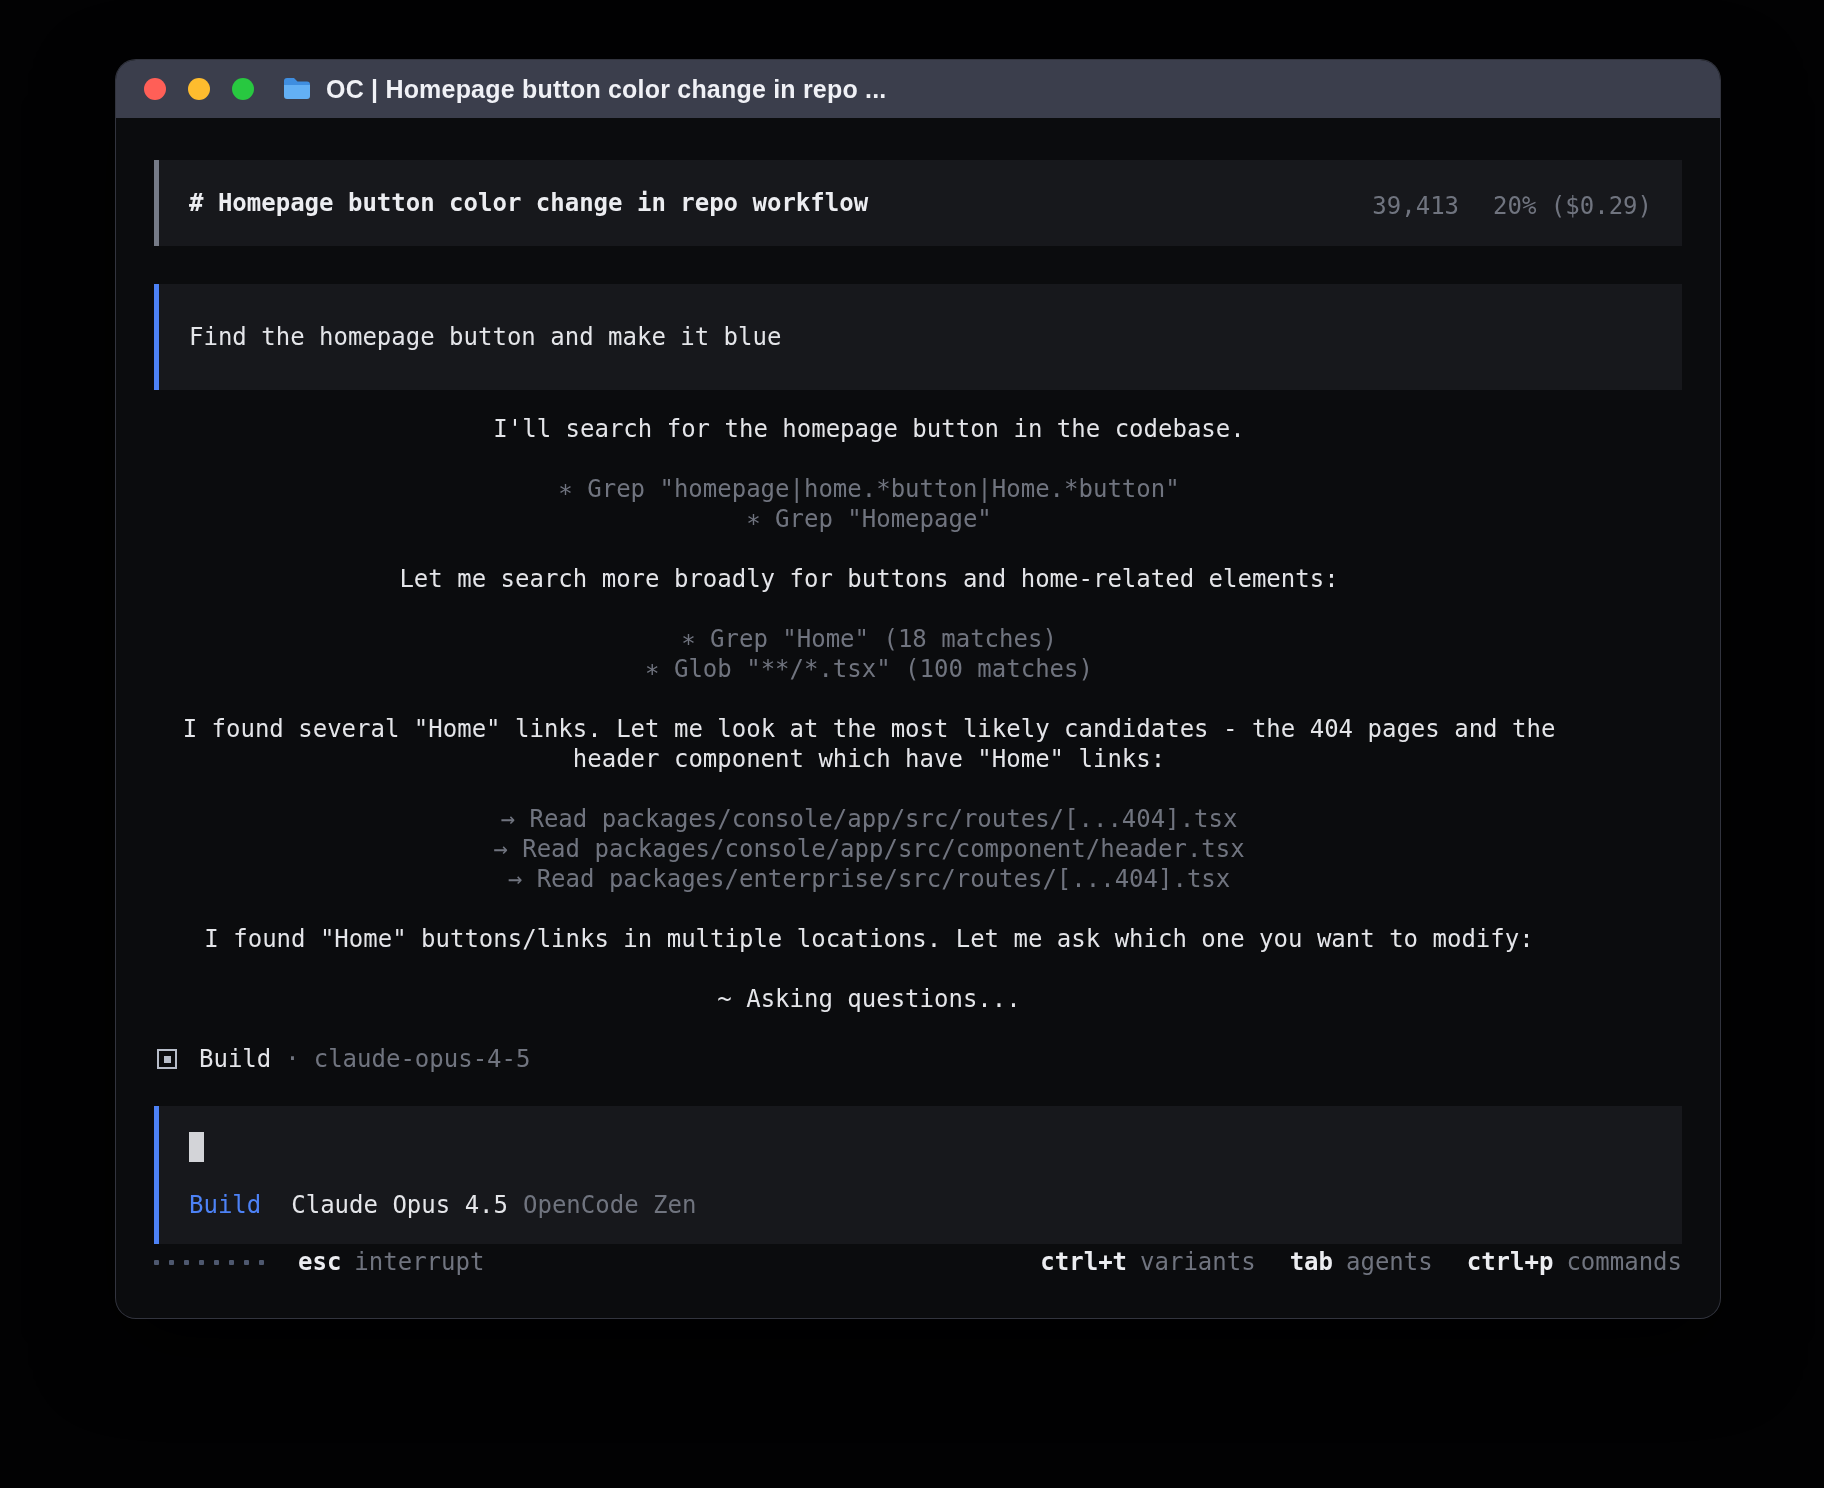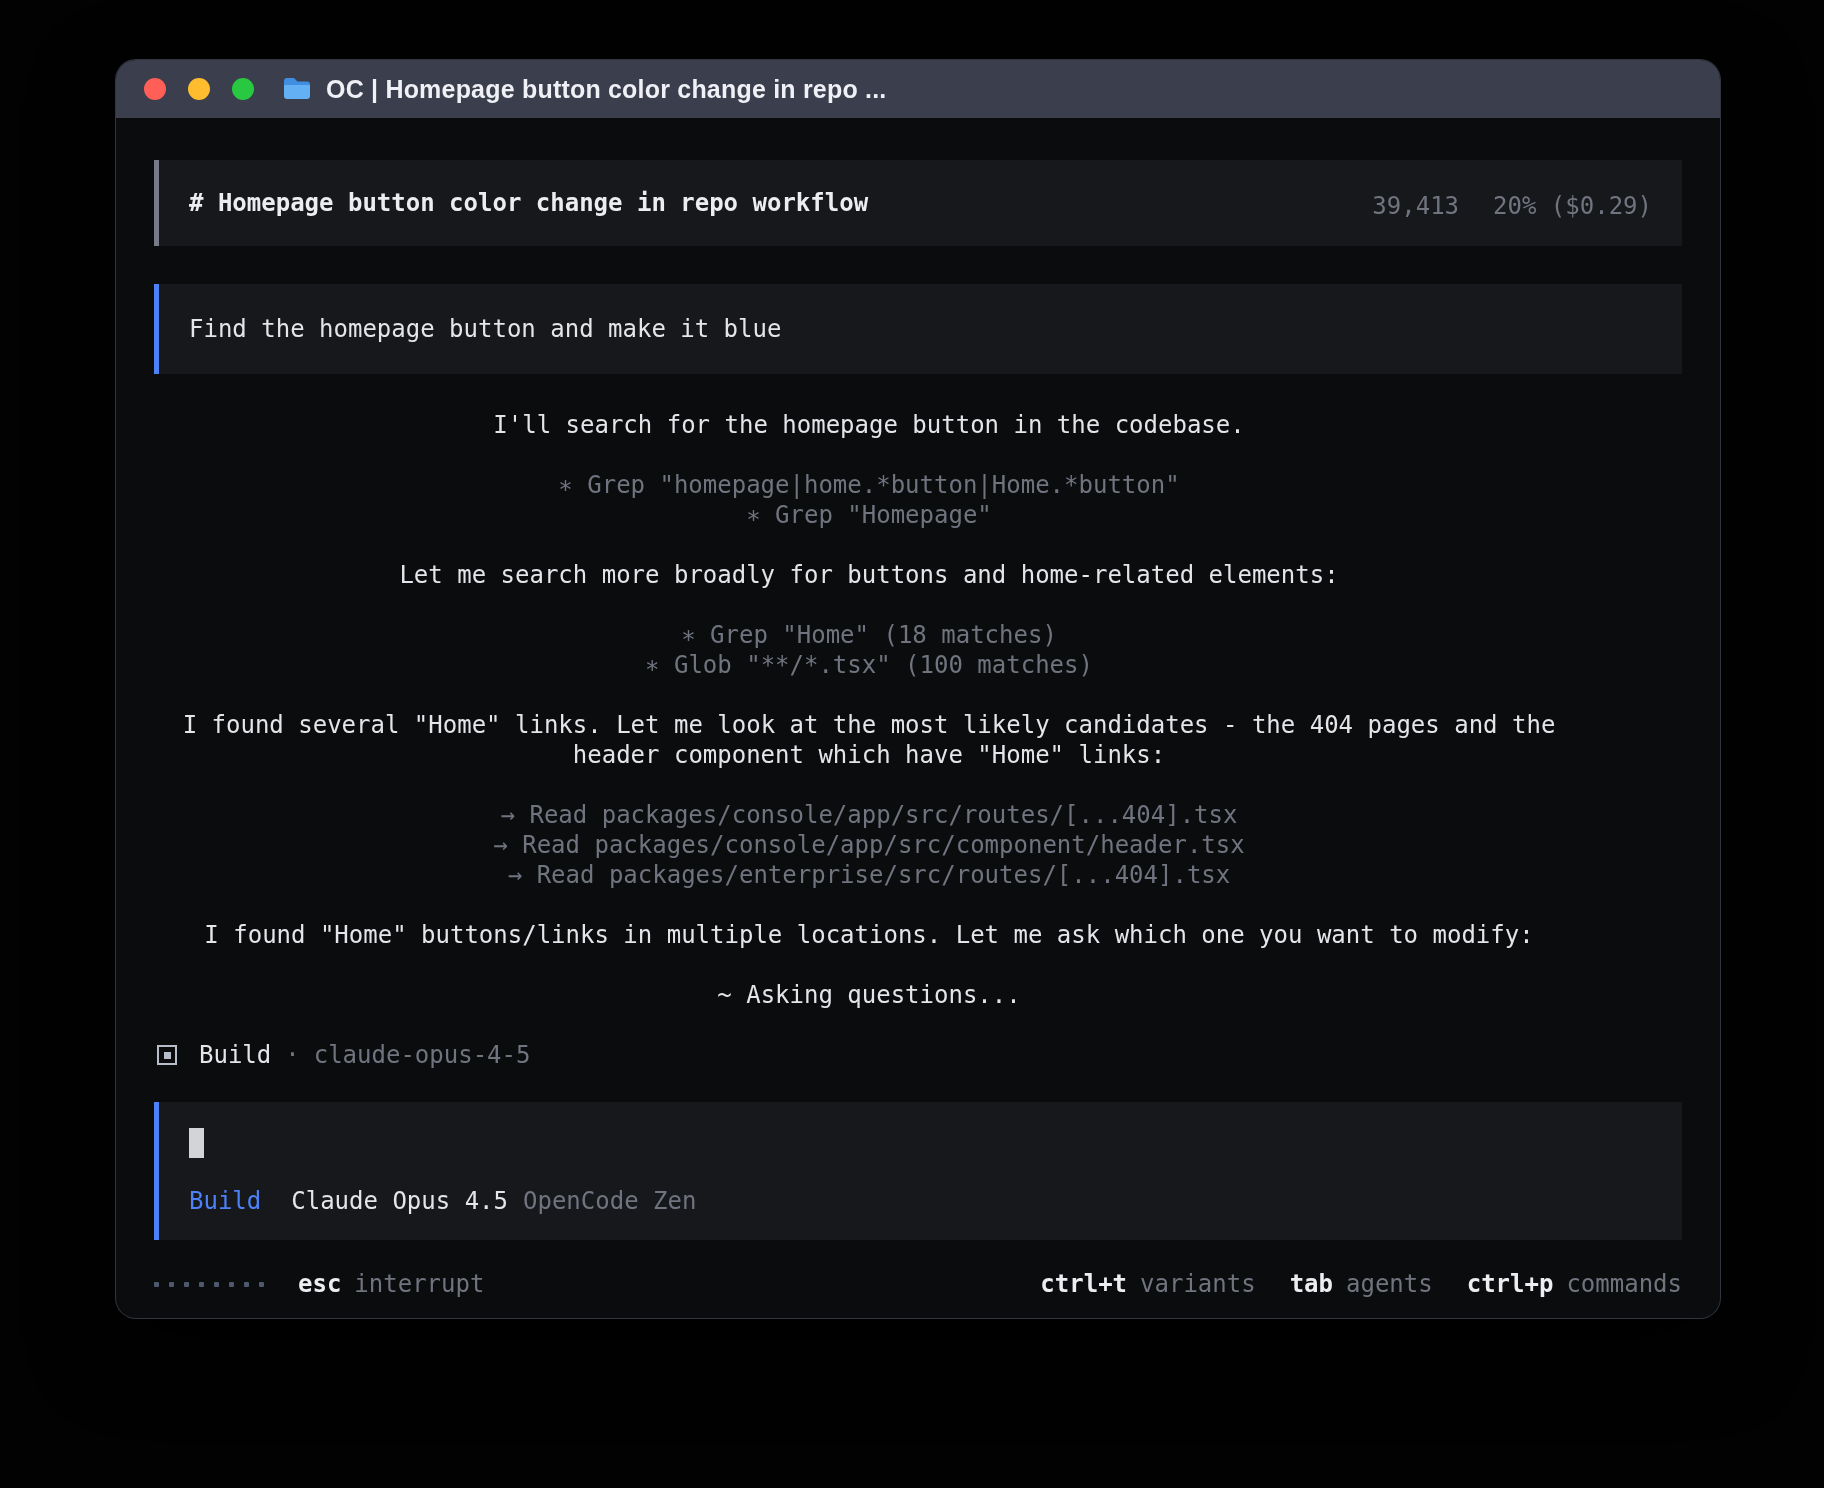--- a/index.html
+++ b/index.html
@@ -23,42 +23,42 @@
   .mut{color:#70747f;}
   .blue{color:#4d82f6;}
 
   .session-header{background:#17181c;border-left:5px solid #767b87;height:86px;
                   padding:0 30px;display:flex;align-items:center;justify-content:space-between;
                   margin-bottom:38px;}
   .sh-title{font-weight:bold;color:#ecedf1;}
   .sh-stats{display:flex;gap:34px;color:#70747f;margin-top:6px;}
 
   .user-msg{background:#17181c;border-left:5px solid #4d82f6;height:82px;
-            padding:4px 30px;display:flex;align-items:center;margin-bottom:36px;color:#e4e5e9;}
+            padding:12px 30px;display:flex;align-items:center;margin-bottom:24px;color:#e4e5e9;}
 
   .transcript{max-width:1430px;}
   .tline{min-height:30px;line-height:30px;white-space:pre-wrap;color:#e4e5e9;}
   .tline.muted{color:#70747f;}
   .tline.blank{height:30px;}
 
   .agent-row{display:flex;align-items:center;margin-top:30px;height:30px;}
   .agent-icon{width:16px;height:16px;border:2px solid #b7bdc9;display:inline-flex;
               align-items:center;justify-content:center;margin:0 22px 0 3px;flex:0 0 auto;}
   .agent-icon-inner{width:7px;height:7px;background:#b7bdc9;display:block;}
   .agent-name{color:#e4e5e9;}
   .agent-sep{margin:0 14px;}
 
   .input-box{margin-top:32px;background:#17181c;border-left:5px solid #4d82f6;
              padding:26px 30px 24px;}
   .cursor{width:15px;height:30px;background:#d3d4d8;}
   .input-meta{margin-top:28px;display:flex;align-items:baseline;}
   .input-meta .model{margin-left:30px;color:#e4e5e9;}
   .input-meta .provider{margin-left:15px;}
 
-  .statusbar{margin-top:26px;display:flex;justify-content:space-between;align-items:center;height:36px;}
+  .statusbar{margin-top:0;display:flex;justify-content:space-between;align-items:center;height:36px;}
   .sb-left{display:flex;align-items:center;}
   .dots{display:flex;gap:10px;margin-right:34px;align-items:center;}
   .dot{width:5px;height:5px;background:#4e586f;border-radius:1px;display:inline-block;}
   .key{font-weight:bold;color:#ecedf1;}
   .lbl{margin-left:13px;}
   .sb-right{display:flex;gap:34px;}
   .kbd-group{display:inline-flex;align-items:baseline;}
 </style>
 </head>
 <body>

